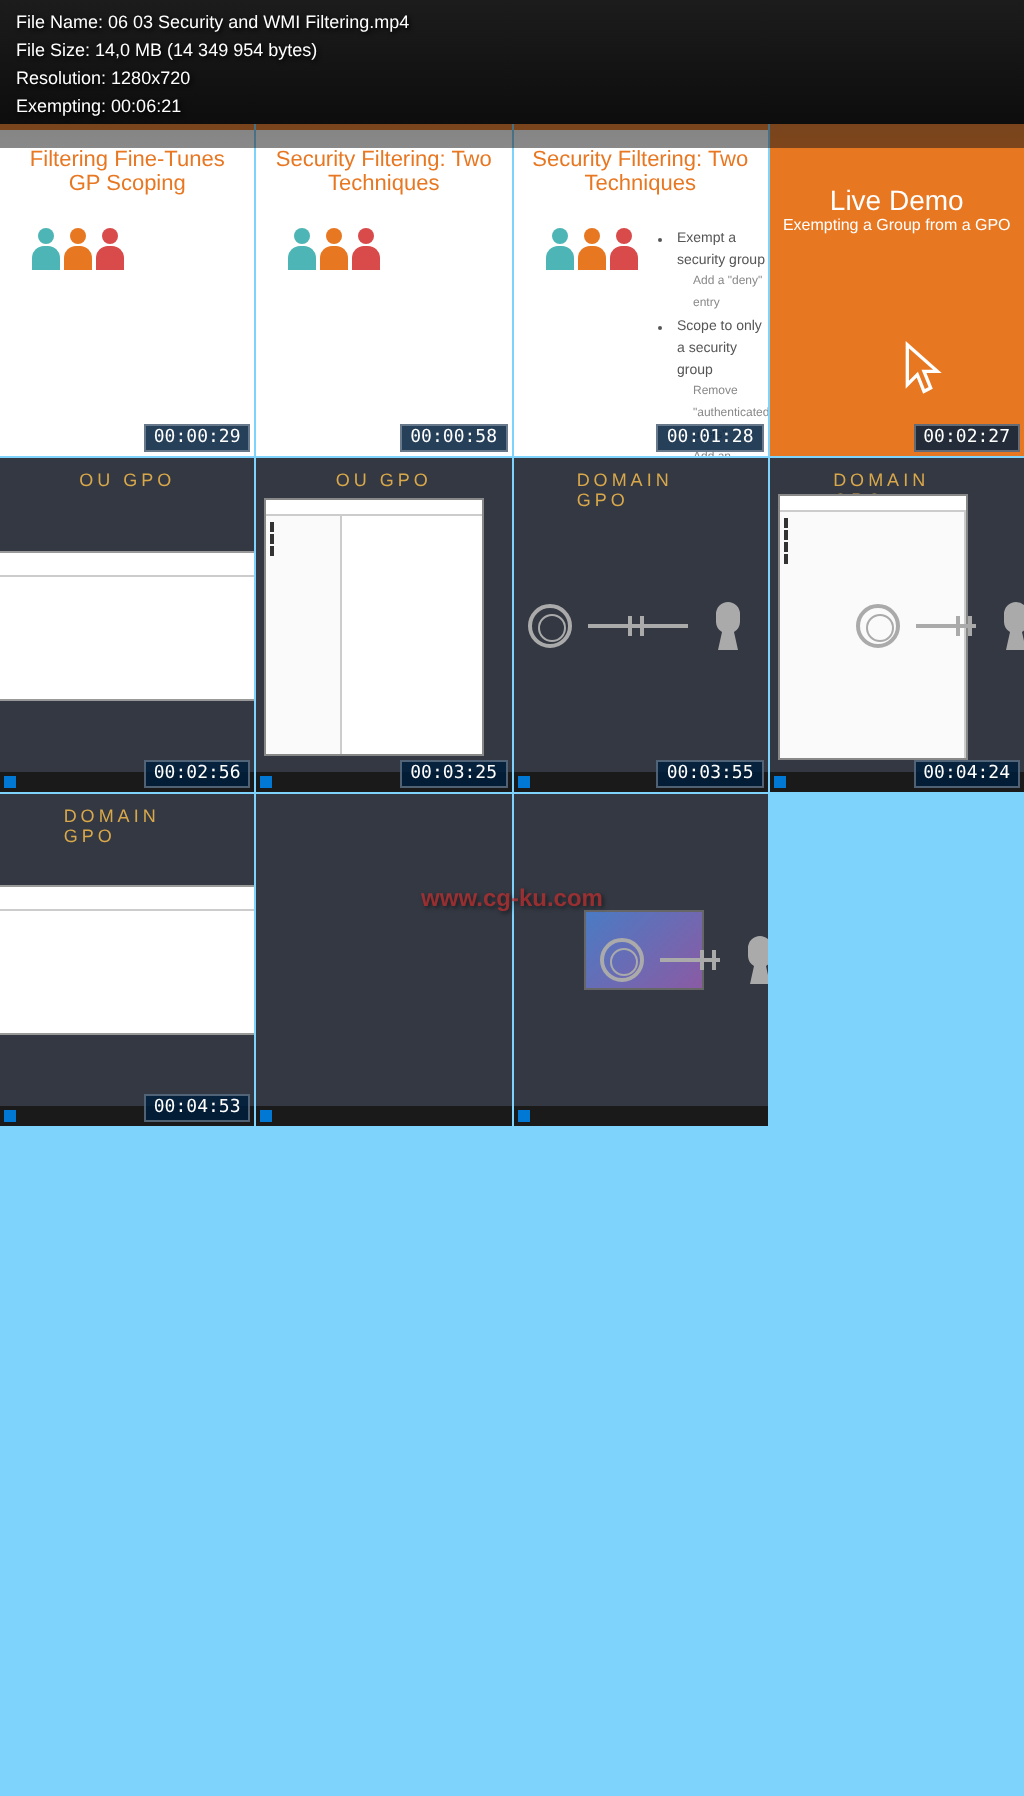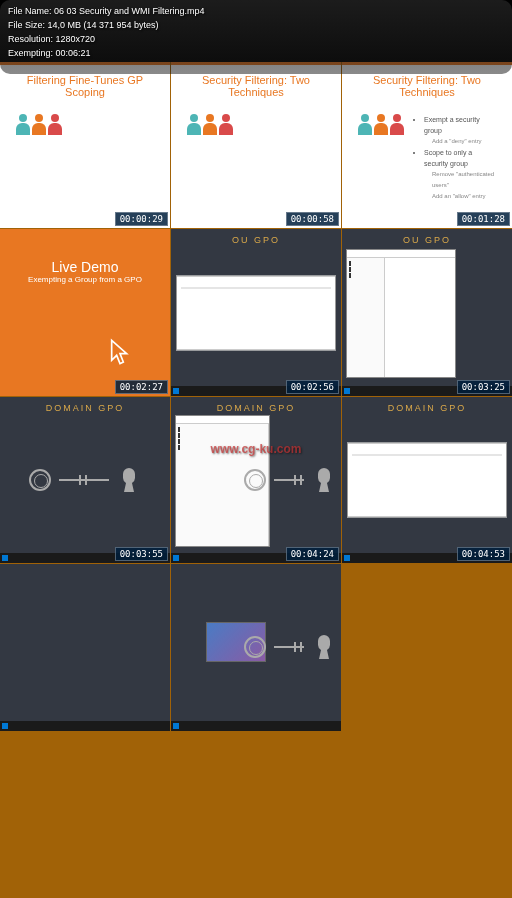--- a/index.html
+++ b/index.html
@@ -1,20 +1,20 @@
 <!DOCTYPE html>
 <html><head>
 <meta charset="utf-8">
 <style>
 * { margin: 0; padding: 0; box-sizing: border-box; }
 body { width: 512px; height: 898px; background: #000; font-family: Arial, sans-serif; overflow: hidden; position: relative; }
-.header { position: absolute; top: 0; left: 0; right: 0; height: 74px; background: linear-gradient(to bottom, rgba(40,40,40,0.7), rgba(20,20,20,0.5)); padding: 4px 8px; z-index: 10; border-radius: 10px; }
+.header { position: absolute; top: 0; left: 0; right: 0; height: 74px; background: linear-gradient(to bottom, rgba(40,40,40,0.7), rgba(20,20,20,0.5)); padding: 4px 8px; z-index: 10; }
 .header-text { color: #fff; font-size: 9px; line-height: 14px; text-shadow: 1px 1px 2px #000; }
 .app-title { position: absolute; top: 6px; right: 10px; color: rgba(255,255,255,0.6); font-size: 28px; font-weight: bold; letter-spacing: 2px; }
-.grid { position: absolute; top: 62px; left: 0; right: 0; bottom: 0; display: grid; grid-template-columns: 1fr 1fr 1fr; grid-template-rows: repeat(5, 1fr); gap: 1px; background: #a16207; }
+.grid { position: absolute; top: 62px; left: 0; right: 0; bottom: 0; display: grid; grid-template-columns: 1fr 1fr 1fr 1fr; grid-template-rows: repeat(5, 1fr); gap: 1px; background: #7dd3fc; }
 .thumb { background: #fff; position: relative; overflow: hidden; font-size: 6px; }
 .thumb.dark { background: #333842; }
 .thumb.orange { background: #e87722; color: #fff; }
 .timestamp { position: absolute; bottom: 2px; right: 2px; background: rgba(0,30,60,0.85); color: #fff; font-size: 9px; padding: 1px 4px; font-family: monospace; border: 1px solid rgba(255,255,255,0.3); }
 .slide-title { color: #e87722; font-size: 11px; text-align: center; padding: 12px 8px 8px; font-weight: normal; }
 .slide-body { display: flex; padding: 8px 16px; gap: 12px; align-items: flex-start; }
 .people-icons { display: flex; gap: 2px; }
 .person { width: 14px; height: 22px; position: relative; }
 .person .head { width: 8px; height: 8px; border-radius: 50%; margin: 0 auto; }
 .person .body { width: 14px; height: 12px; border-radius: 6px 6px 0 0; margin-top: 1px; }
@@ -59,21 +59,21 @@
 </head>
 <body>
 
 <div class="header">
   <div class="header-text">
     <span>File Name:</span>
     <span>06 03 Security and WMI Filtering.mp4</span>
   </div>
   <div class="header-text">
     <span>File Size:</span>
-    <span>14,0 MB (14 371 954 bytes)</span>
+    <span>14,0 MB (14 349 954 bytes)</span>
   </div>
   <div class="header-text">
     <span>Resolution:</span>
     <span>1280x720</span>
   </div>
   <div class="header-text">
     <span>Exempting:</span>
     <span>00:06:21</span>
   </div>
 </div>

